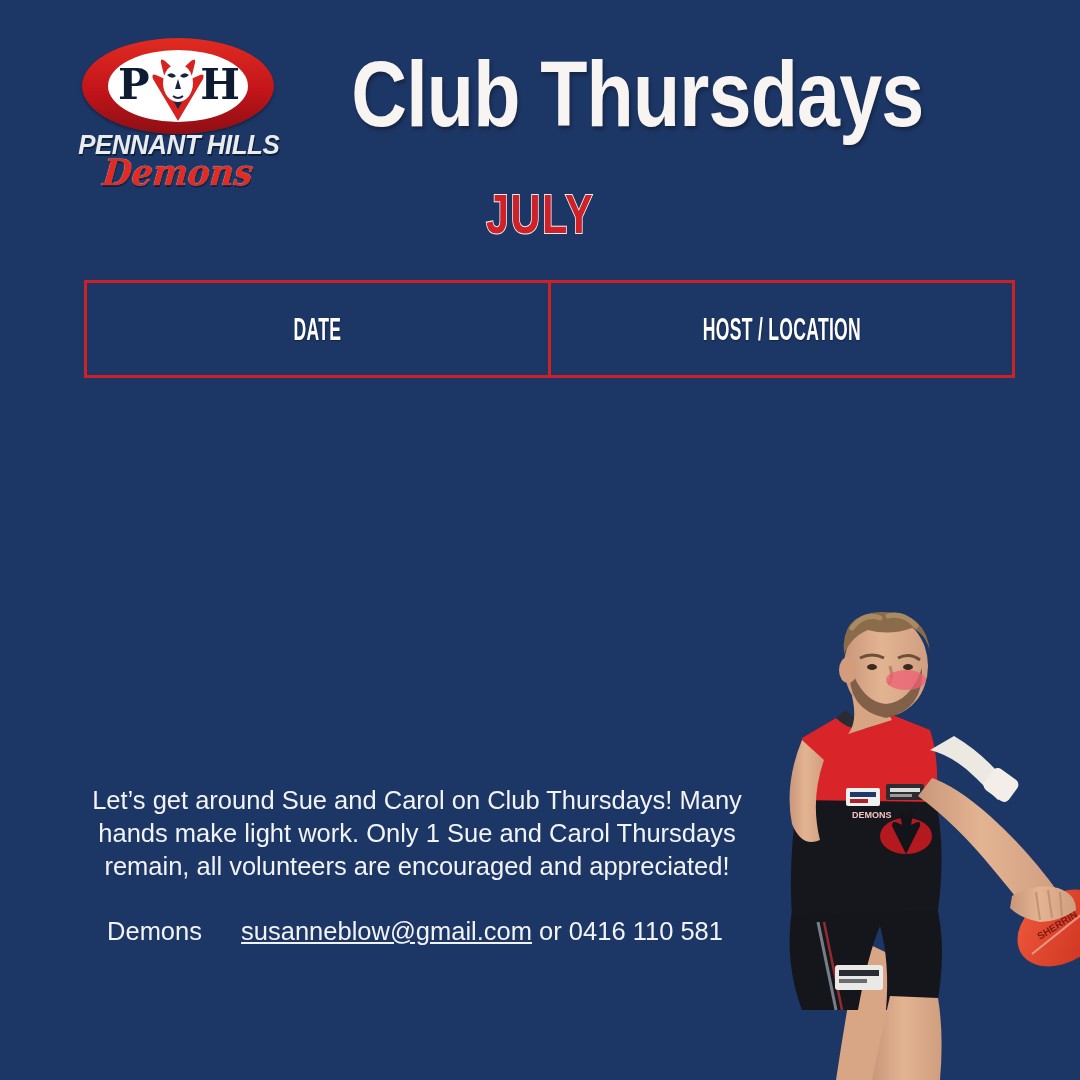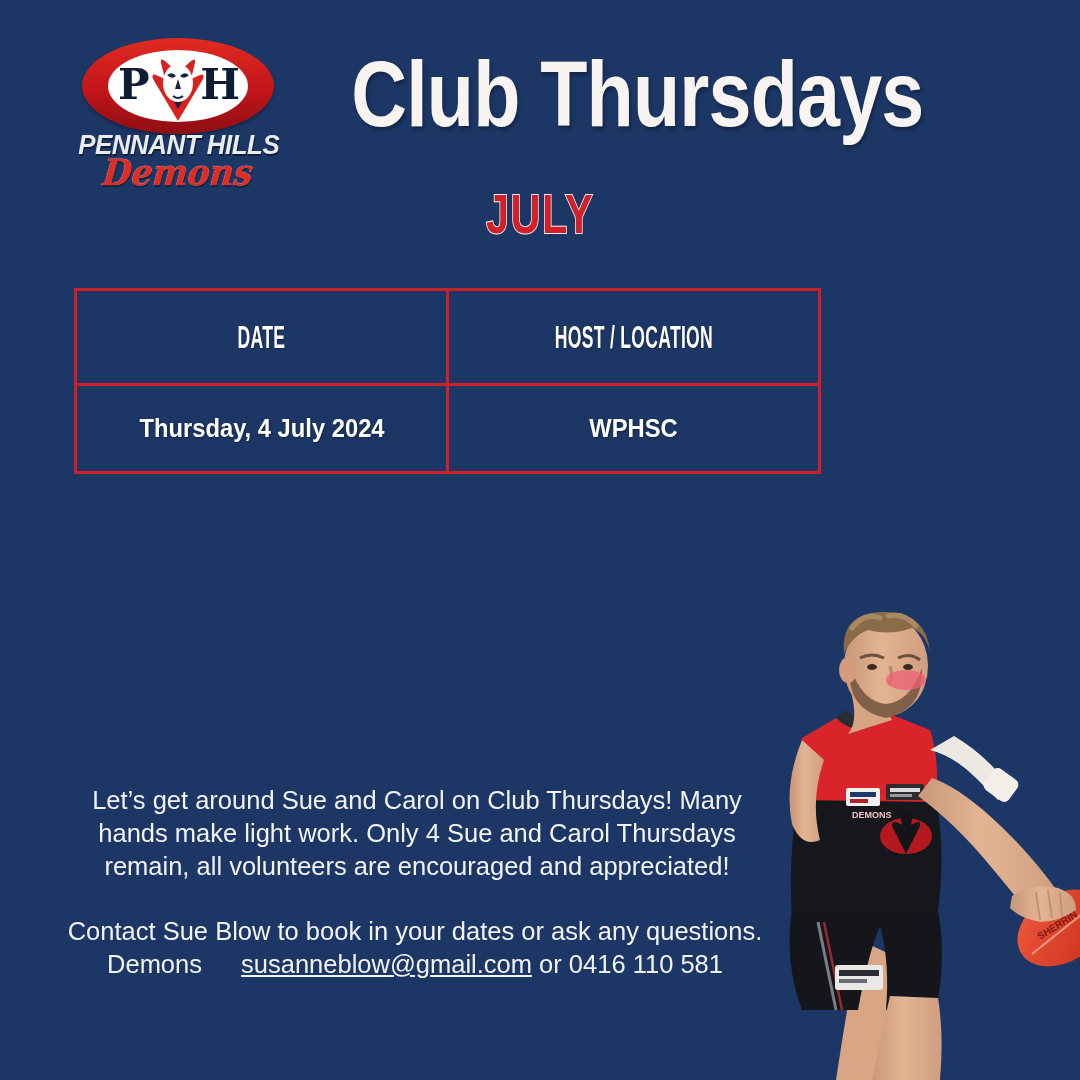--- a/index.html
+++ b/index.html
@@ -128,26 +128,25 @@
     letter-spacing: 2px;
     transform: scaleX(0.74);
     -webkit-text-stroke: 2px #f2f2f2;
     paint-order: stroke fill;
     white-space: nowrap;
   }
 
   
   #schedule {
     position: absolute;
-    left: 74px;
+    left: 84px;
     top: 280px;
-    width: 747px;
+    width: 931px;
     border-collapse: collapse;
     table-layout: fixed;
-    margin-top: 8px;
   }
   #schedule td {
     border: 3px solid #cc2127;
     text-align: center;
     vertical-align: middle;
     color: #ffffff;
     padding: 0;
   }
   #schedule tr.head td {
     height: 92px;
@@ -235,31 +234,26 @@
 
   <div id="title">Club Thursdays</div>
   <div id="month">JULY</div>
 
   <table id="schedule">
     <tbody>
       <tr class="head">
         <td><span>DATE</span></td>
         <td><span>HOST / LOCATION</span></td>
       </tr>
-      <tr class="body">
-        <td><span>Thursday, 4 July 2024</span></td>
-        <td><span>WPHSC</span></td>
-      </tr>
     </tbody>
   </table>
 
-  <div id="blurb">Let’s get around Sue and Carol on Club Thursdays! Many hands make light work. Only 4 Sue and Carol Thursdays remain, all volunteers are encouraged and appreciated!</div>
+  <div id="blurb">Let’s get around Sue and Carol on Club Thursdays! Many hands make light work. Only 1 Sue and Carol Thursdays remain, all volunteers are encouraged and appreciated!</div>
 
   <div id="contact">
-    <div>Contact Sue Blow to book in your dates or ask any questions.</div>
     <div><span>Demons </span><span class="email">susanneblow@gmail.com</span><span> or </span><span>0416 110 581</span></div>
   </div>
 
   <svg id="player" viewBox="0 0 340 470">
     <defs>
       <clipPath id="posterClip">
           <rect x="0" y="0" width="340" height="470"></rect>
         </clipPath>
       <linearGradient id="skin" x1="0" y1="0" x2="1" y2="0">
         <stop offset="0%" stop-color="#c9967a"></stop>

